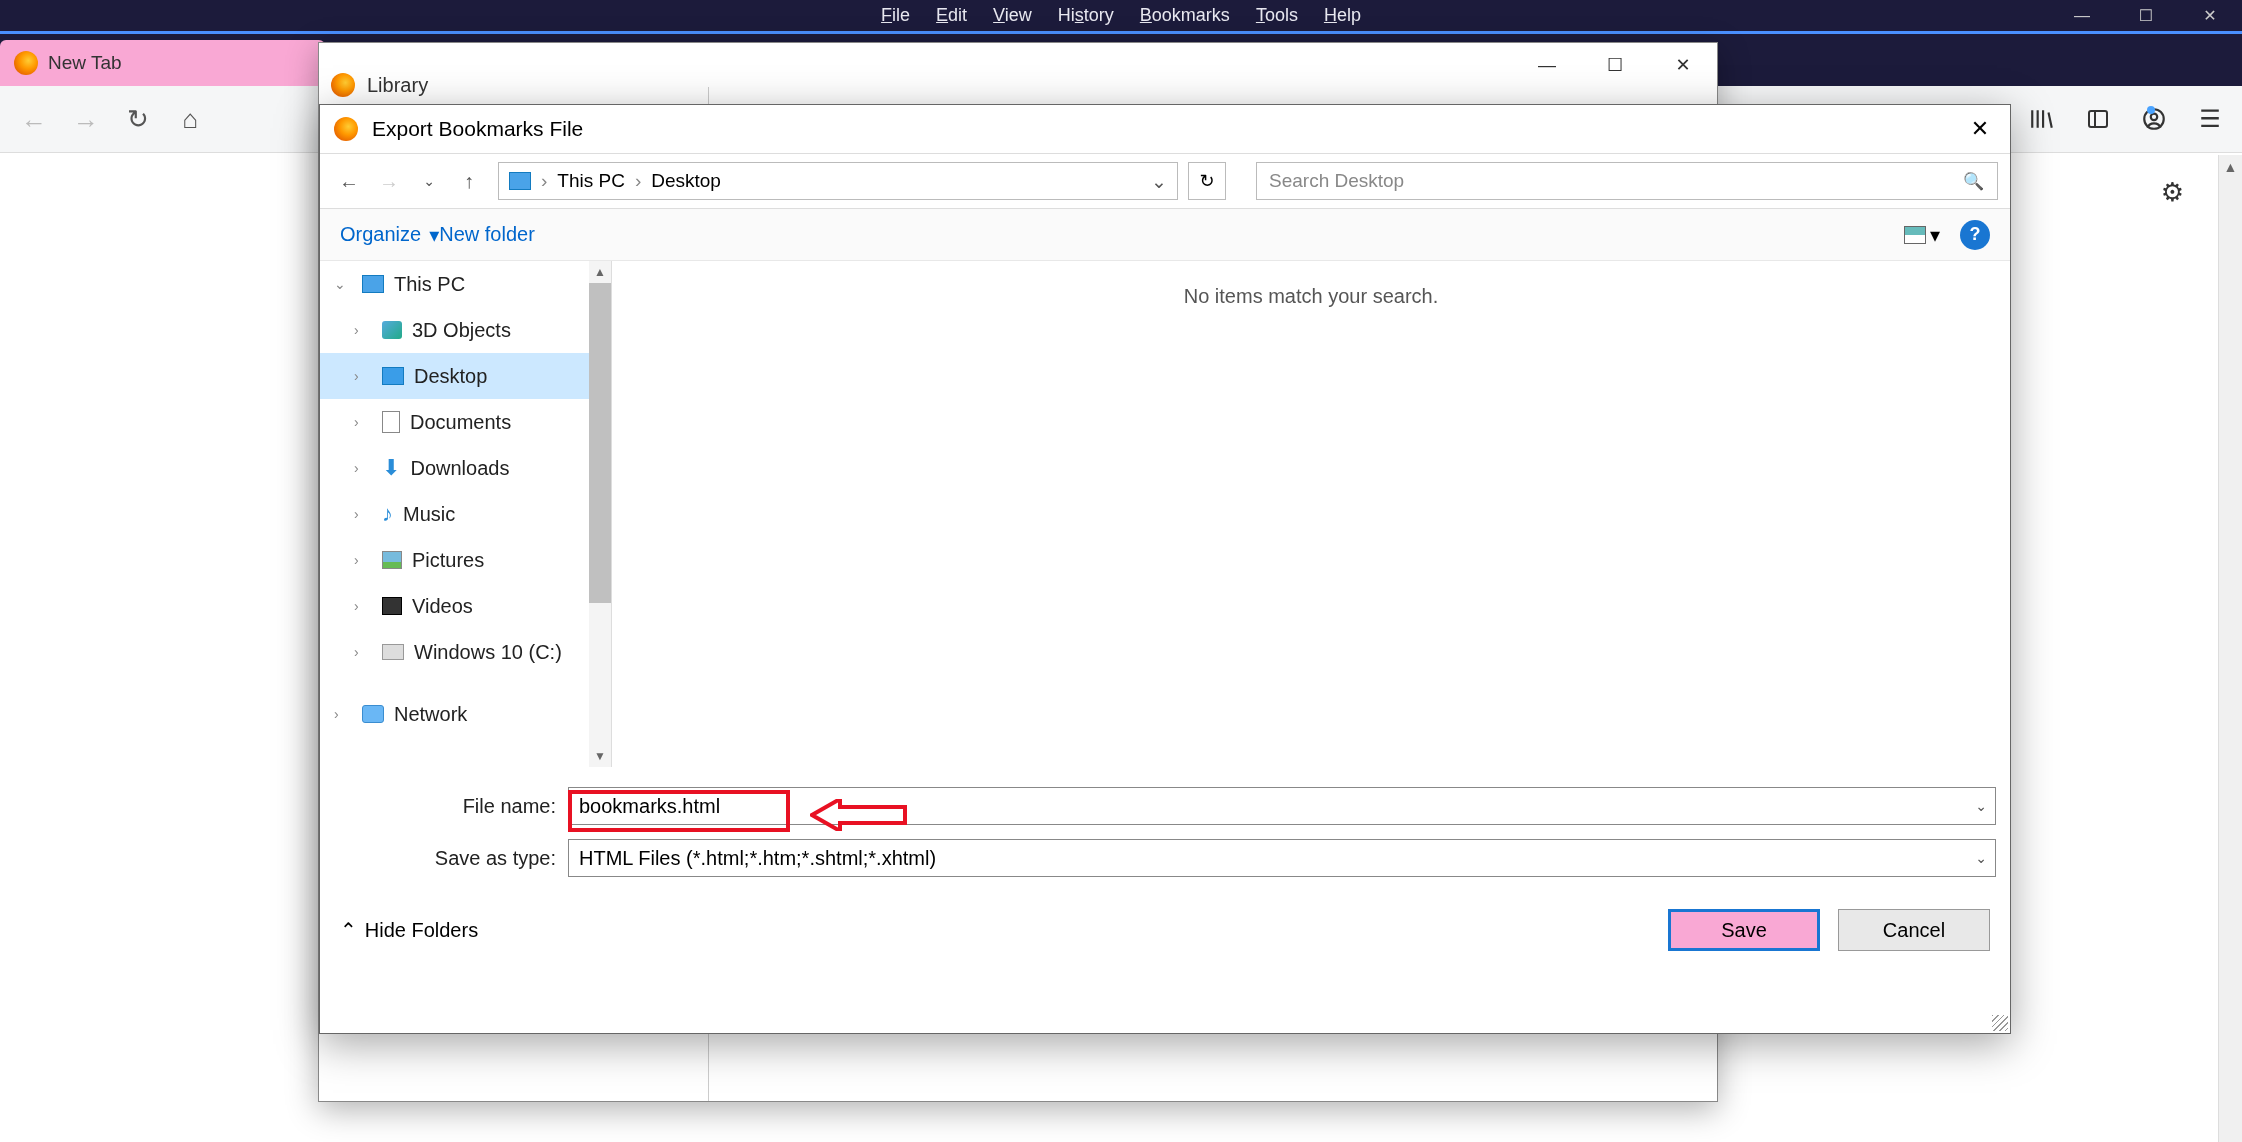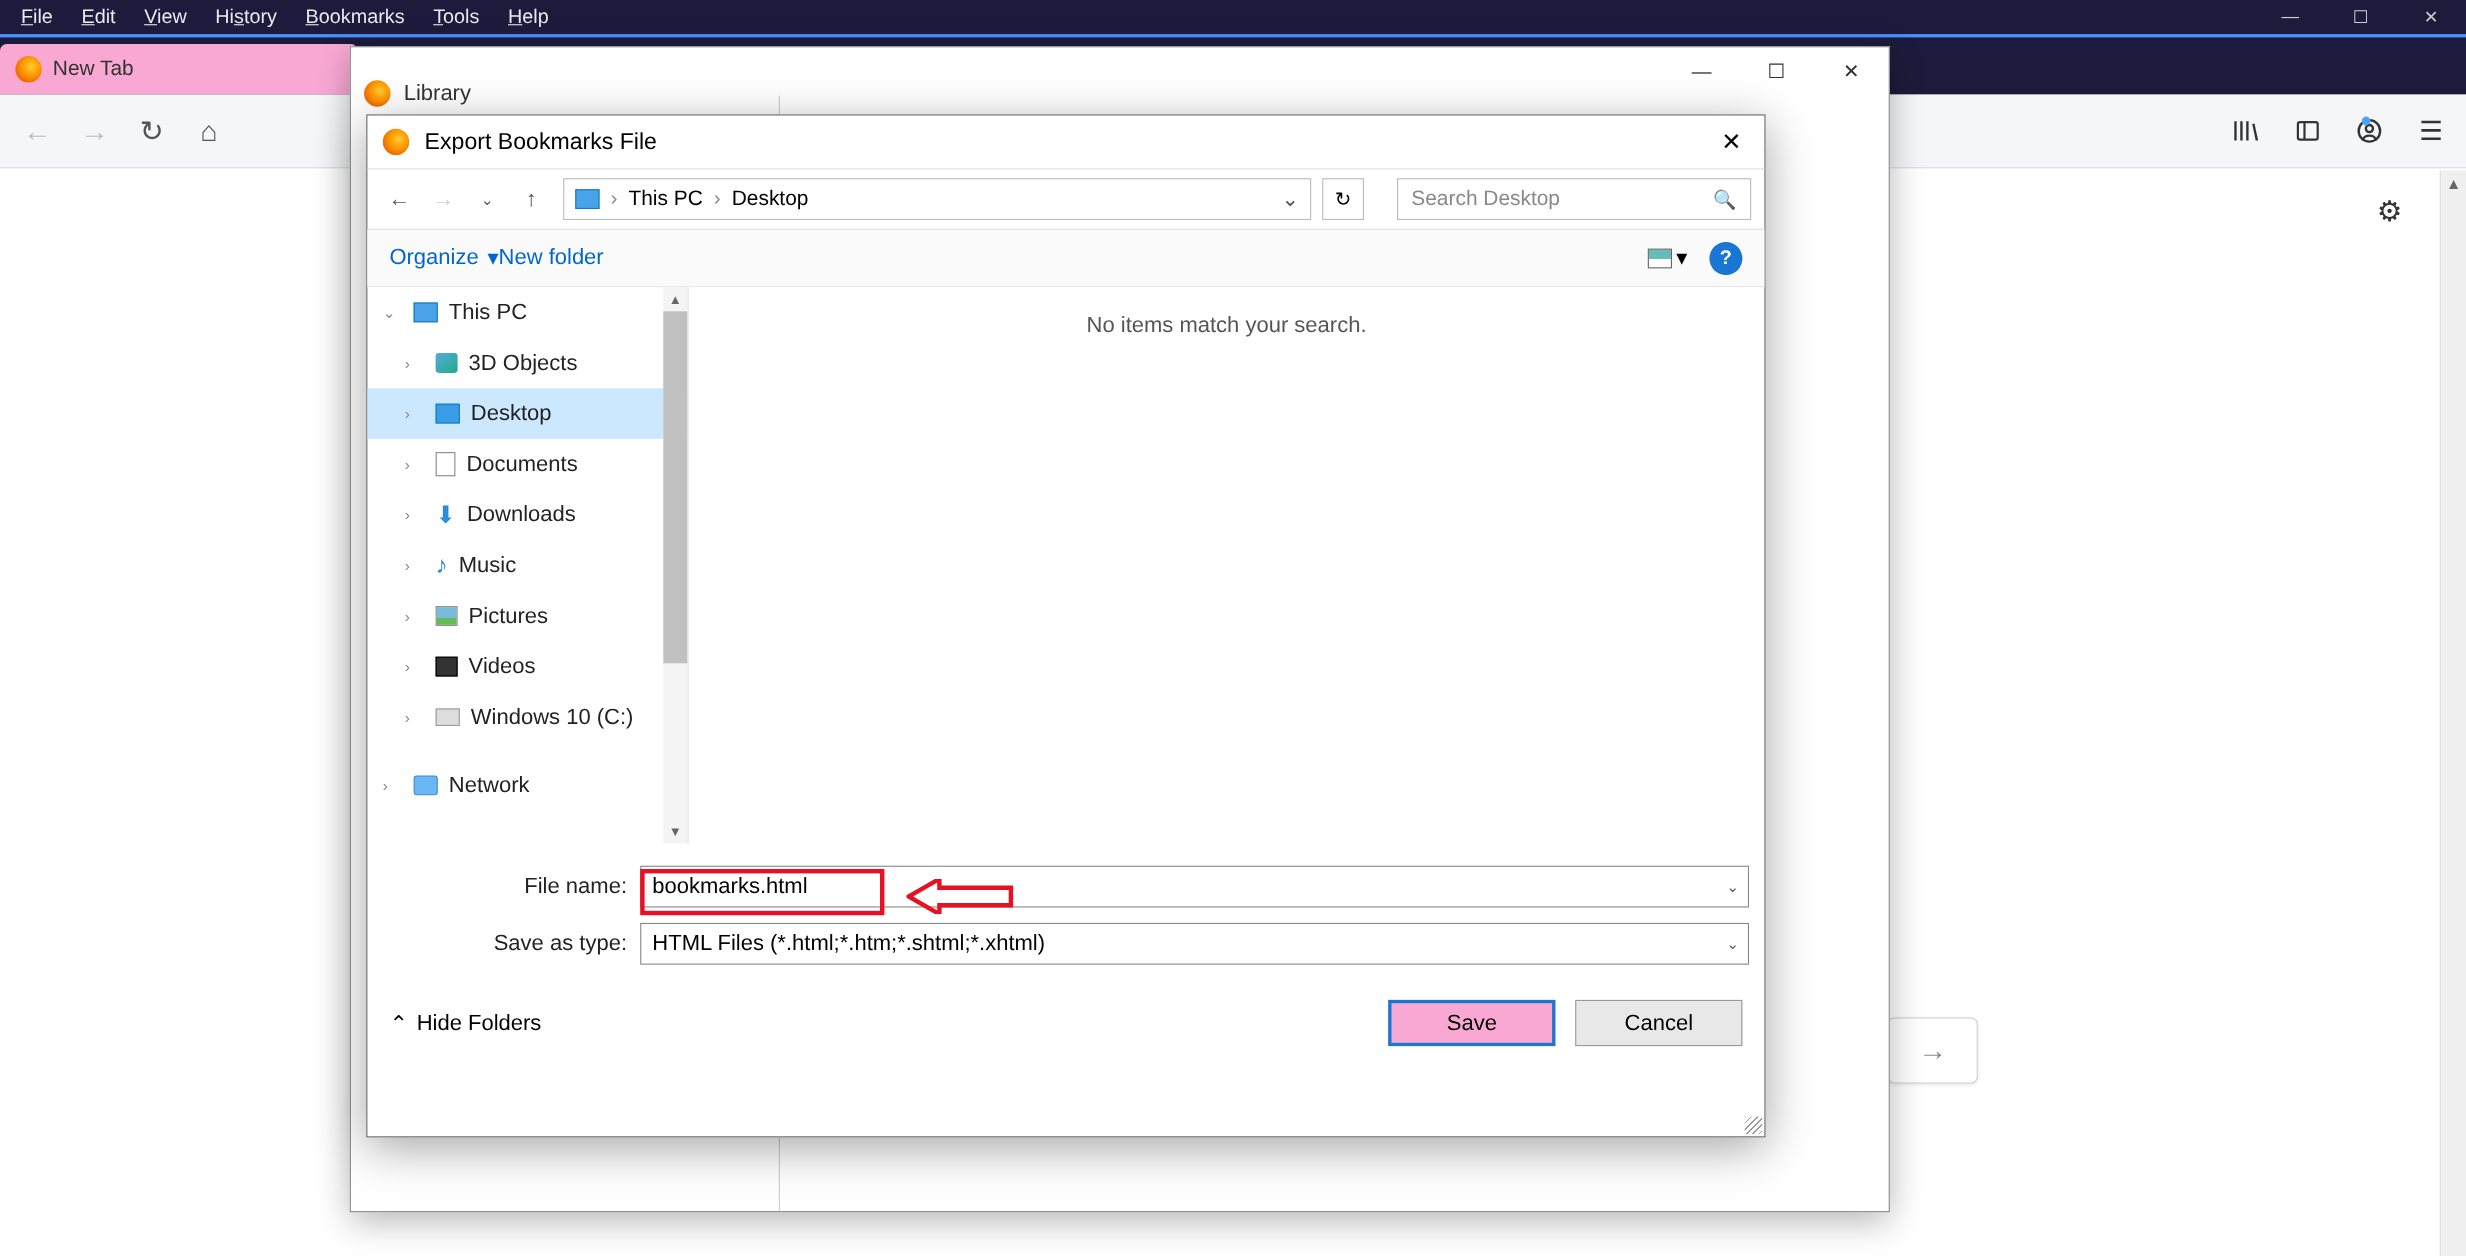--- a/index.html
+++ b/index.html
@@ -1,20 +1,20 @@
 <!DOCTYPE html>
 <html><head>
 <meta charset="utf-8">
 <style>
 * { box-sizing: border-box; margin: 0; padding: 0; font-family: 'Segoe UI', Tahoma, sans-serif; }
 body { width: 2242px; height: 1142px; background: #fff; position: relative; overflow: hidden; }
 
 
 .firefox-window { position: absolute; top: 0; left: 0; width: 2242px; height: 1142px; }
-.menubar { background: #1c1b3b; height: 31px; display: flex; align-items: center; padding: 0 6px; color: #e8e8f0; font-size: 18px; }
+.menubar { background: #1c1b3b; height: 31px; display: flex; align-items: center; padding: 0 6px; color: #e8e8f0; font-size: 18px; justify-content: center; }
 .menubar .menu-item { padding: 3px 13px; cursor: pointer; }
 .menubar .menu-item .ul { text-decoration: underline; }
 .window-controls-ff { position: absolute; right: 0; top: 0; display: flex; height: 31px; align-items: center; }
 .window-controls-ff .ctrl { width: 64px; height: 31px; display: flex; align-items: center; justify-content: center; color: #ccc; font-size: 16px; }
 
 .tab-strip { background: #1c1b3b; height: 55px; border-top: 3px solid #4a90ff; display: flex; }
 .tab { background: #f9a8d4; width: 325px; border-radius: 6px 6px 0 0; margin-top: 6px; display: flex; align-items: center; padding: 0 14px; font-size: 19px; color: #333; gap: 10px; }
 
 .toolbar { height: 67px; background: #f5f6f7; display: flex; align-items: center; padding: 0 10px; gap: 4px; border-bottom: 1px solid #ddd; position: relative; }
 .nav-btn { width: 48px; height: 48px; border-radius: 6px; display: flex; align-items: center; justify-content: center; font-size: 26px; color: #555; }
@@ -31,21 +31,21 @@
 
 .library-window { position: absolute; left: 318px; top: 42px; width: 1400px; height: 1060px; background: #fff; border: 1px solid #888; box-shadow: 0 8px 30px rgba(0,0,0,0.3); }
 .library-title { height: 44px; display:flex; align-items:center; padding: 0 12px; font-size: 20px; color:#333; gap:12px;margin-top:20px; }
 .library-ctrls { position: absolute; right:0; top:0; display:flex; height:44px; }
 .library-ctrls .ctrl { width:68px; display:flex; align-items:center; justify-content:center; font-size:18px; color:#333; }
 .library-body { position: absolute; top: 44px; bottom:0; left:0; right:0; display:flex; }
 .library-left { width: 390px; border-right: 1px solid #ccc; }
 .library-main { flex:1; }
 
 
-.export-dialog { position: absolute; left: 333px; top: 104px; width: 1272px; height: 930px; background: #fff; border: 1px solid #666; box-shadow: 0 10px 40px rgba(0,0,0,0.35); }
+.export-dialog { position: absolute; left: 319px; top: 104px; width: 1692px; height: 930px; background: #fff; border: 1px solid #666; box-shadow: 0 10px 40px rgba(0,0,0,0.35); }
 .dlg-title { height: 48px; display:flex; align-items:center; padding:0 14px; font-size: 21px; gap:14px; }
 .dlg-close { position:absolute; right:10px; top:8px; width:40px; height:32px; display:flex; align-items:center; justify-content:center; font-size:22px; }
 .dlg-nav { height: 56px; border-top:1px solid #ddd; border-bottom:1px solid #ddd; display:flex; align-items:center; padding: 0 12px; gap:6px; }
 .nav-sm { width:34px; height:34px; display:flex; align-items:center; justify-content:center; color:#555; font-size:20px; }
 .nav-sm.dis { color:#ccc; }
 .addr-bar { flex: 0 0 680px; height:38px; border:1px solid #bbb; display:flex; align-items:center; padding:0 10px; gap:10px; font-size:19px; margin-left:6px; }
 .addr-sep { color:#888; }
 .addr-chev { margin-left:auto; color:#555; }
 .refresh-btn { width:38px; height:38px; border:1px solid #bbb; display:flex; align-items:center; justify-content:center; margin-left:4px; font-size:18px; }
 .search-box { flex:1; margin-left:24px; height:38px; border:1px solid #bbb; display:flex; align-items:center; padding:0 12px; font-size:19px; color:#888; }

